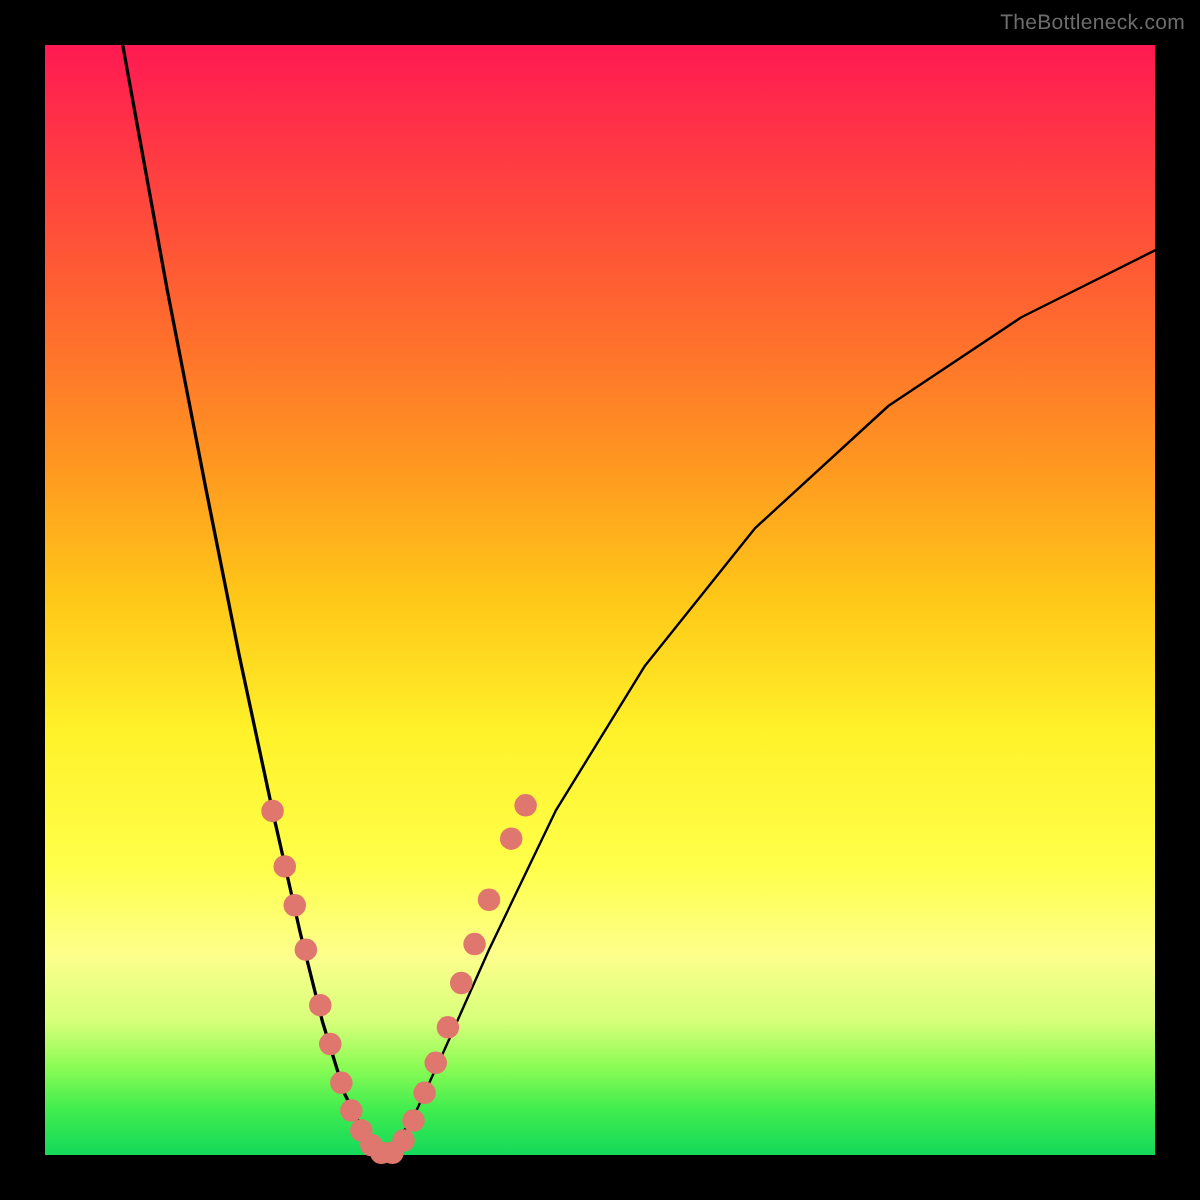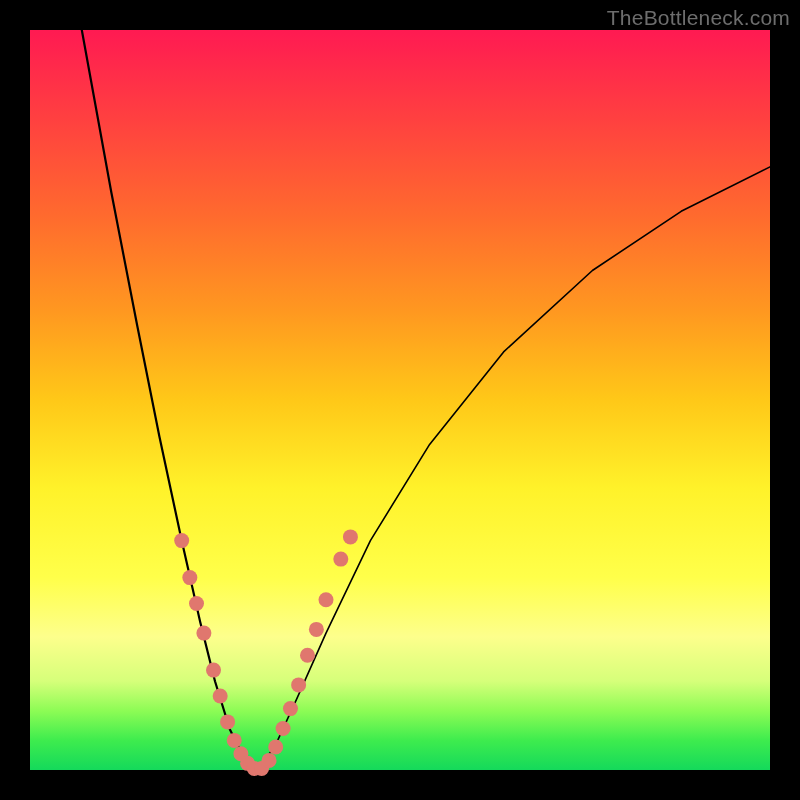--- a/index.html
+++ b/index.html
@@ -59,21 +59,21 @@
   }
   .bead {
     fill: #e0776e;
     stroke: none;
   }
   .watermark {
     position: absolute;
     top: 6px;
     right: 10px;
     color: #6d6d6d;
-    font-size: 21px;
+    font-size: 14px;
     font-weight: 500;
     letter-spacing: 0.2px;
   }
 </style>
 </head>
 <body>
 
 <div class="chart-wrap">
   <div class="watermark">TheBottleneck.com</div>
   <div class="plot-area">

